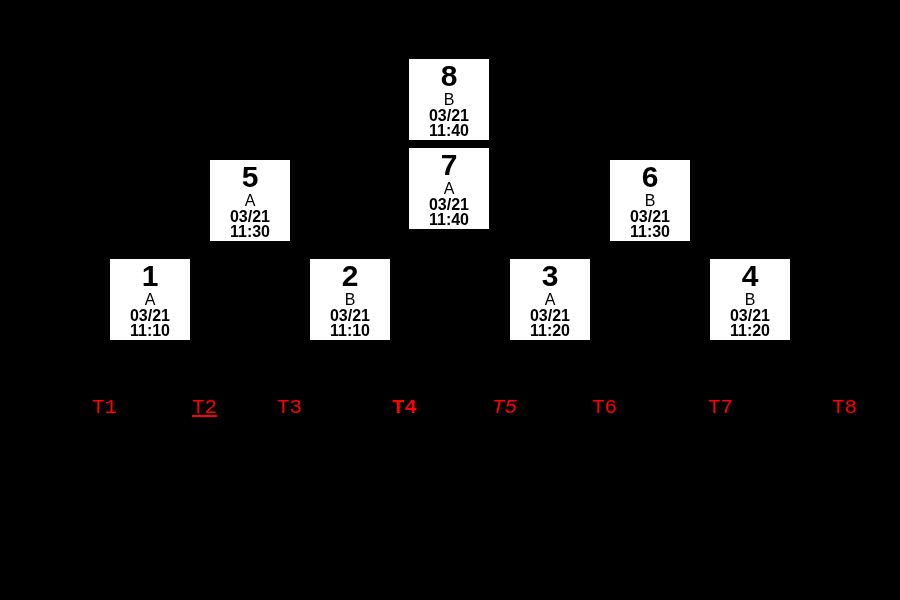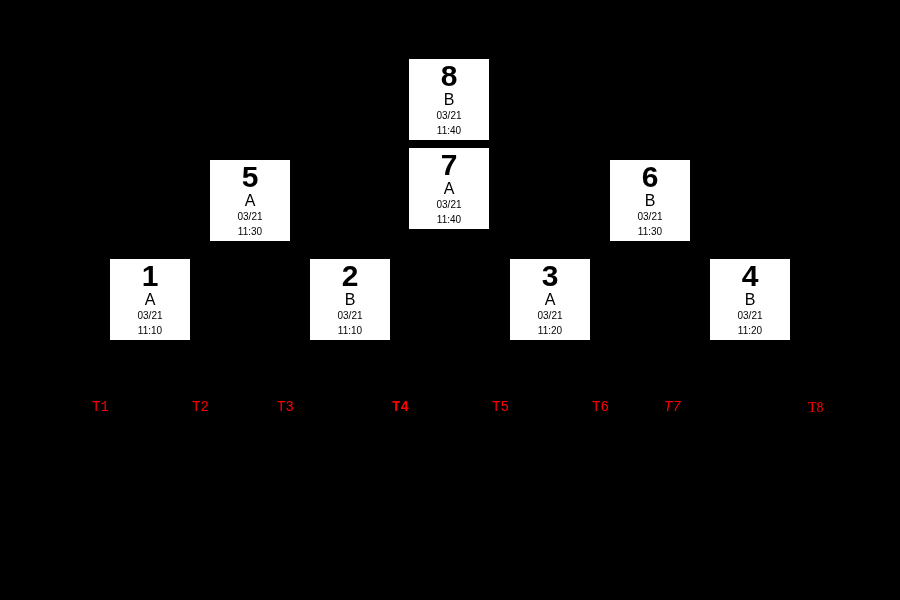--- a/index.html
+++ b/index.html
@@ -30,28 +30,29 @@
   .match-number {
     font-size: 30px;
     font-weight: 700;
     line-height: 31px;
   }
   .match-group {
     font-size: 16px;
     line-height: 17px;
   }
   .match-date, .match-time {
-    font-size: 10px;
+    font-size: 16px;
     line-height: 15px;
+    font-weight: bold;
   }
   .slot-label {
     position: absolute;
     color: var(--slot-color);
     font-family: "Liberation Mono", monospace;
-    font-size: 14px;
+    font-size: 21px;
     line-height: 17px;
     white-space: nowrap;
   }
 </style>
 </head>
 <body>
 
 <div class="stage">
   <div id="matches-layer">
       <div class="match-box" style="left: 110px; top: 259px;">
@@ -98,21 +99,21 @@
   </div>
       <div class="match-box" style="left: 409px; top: 59px;">
     <div class="match-number">8</div>
     <div class="match-group">B</div>
     <div class="match-date">03/21</div>
     <div class="match-time">11:40</div>
   </div>
     </div>
   <div id="slots-layer">
       <div class="slot-label" style="left: 92px; top: 399px;">T1</div>
-      <div class="slot-label" style="left: 192px; top: 399px;">T2</div>
+      <div class="slot-label" style="left: 192px; top: 399px; text-decoration: underline;">T2</div>
       <div class="slot-label" style="left: 277px; top: 399px;">T3</div>
       <div class="slot-label" style="left: 392px; top: 399px; font-weight: bold;">T4</div>
-      <div class="slot-label" style="left: 492px; top: 399px;">T5</div>
+      <div class="slot-label" style="left: 492px; top: 399px; font-style: italic;">T5</div>
       <div class="slot-label" style="left: 592px; top: 399px;">T6</div>
-      <div class="slot-label" style="left: 664px; top: 399px; font-style: italic;">T7</div>
-      <div class="slot-label" style="left: 808px; top: 399px; font-family: Liberation Serif, serif;">T8</div>
+      <div class="slot-label" style="left: 708px; top: 399px;">T7</div>
+      <div class="slot-label" style="left: 832px; top: 399px;">T8</div>
     </div>
 </div>
 
 </body></html>

